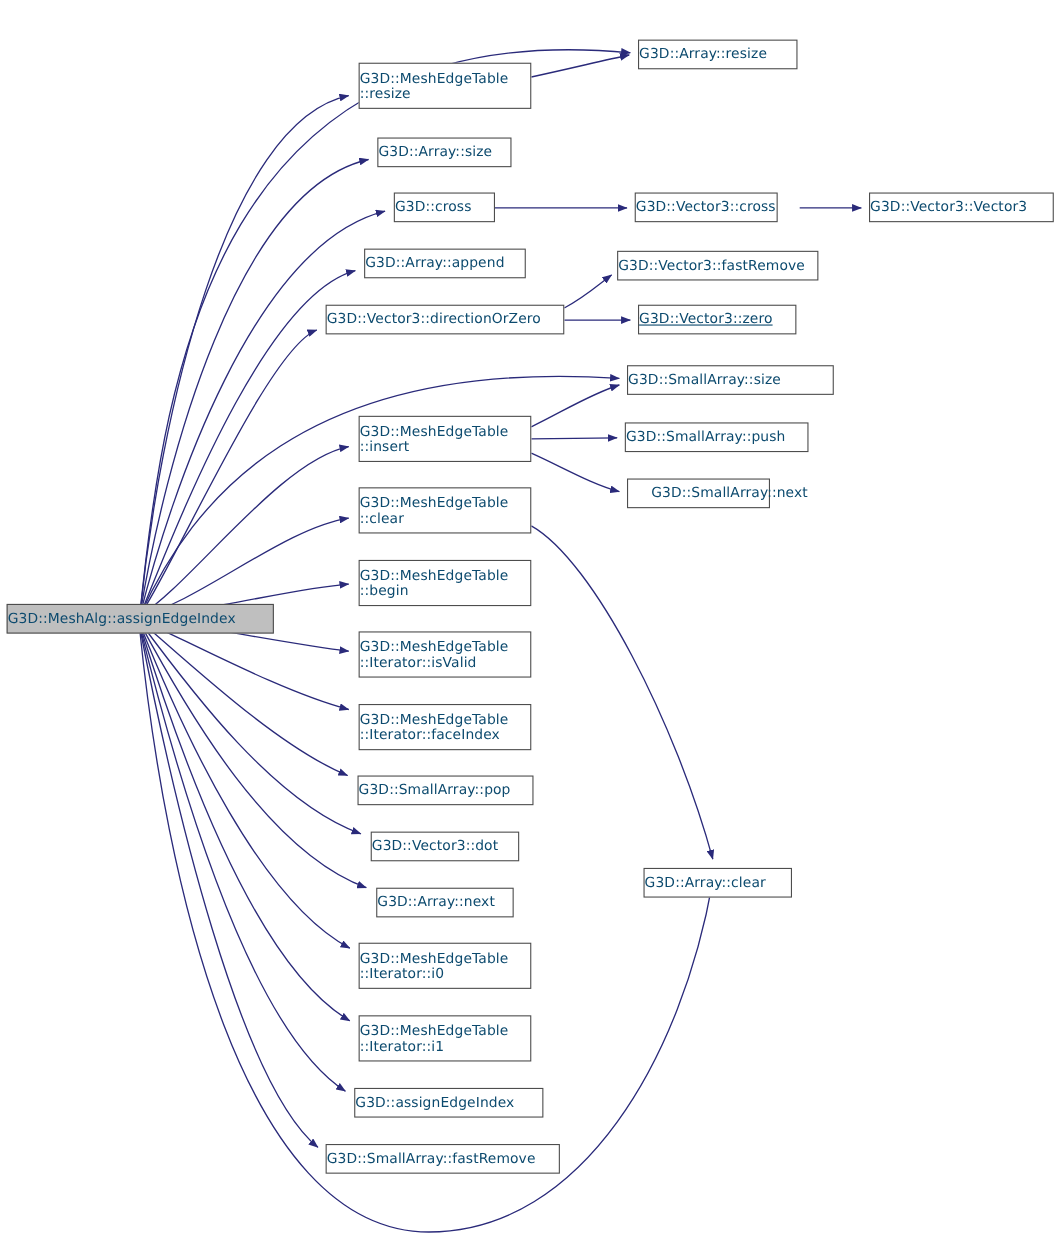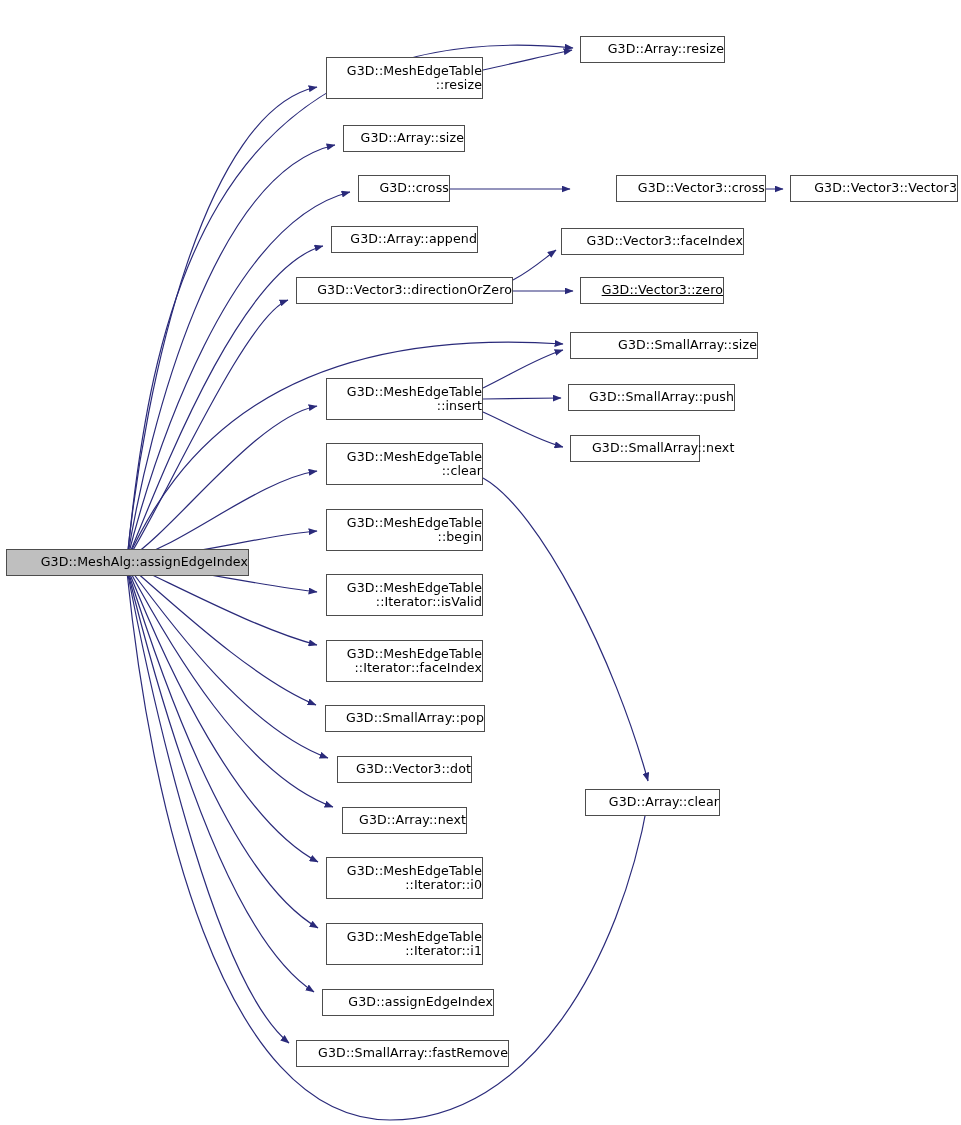--- a/index.html
+++ b/index.html
@@ -22,24 +22,24 @@
     left: 0;
     top: 0;
     width: 961px;
     height: 1125px;
   }
   .gnode {
     position: absolute;
     box-sizing: border-box;
     border: 1px solid #4d4d4d;
     background: #ffffff;
-    color: #000000;
+    color: #0c4a6e;
     font-size: 12.6px;
     line-height: 14.5px;
-    text-align: right;
+    text-align: left;
     display: flex;
     align-items: center;
     justify-content: center;
     white-space: pre-line;
     letter-spacing: 0.1px;
   }
   .gnode.root {
     background: #bfbfbf;
     border-color: #4d4d4d;
   }
@@ -91,24 +91,24 @@
         <path d="M483,478 C540,510 615,660 648,781" fill="none" stroke="#2a2a7a" stroke-width="1.2" marker-end="url(#arrowhead)"></path>
       </g>
   </svg>
   <div id="nodes">
       <div class="gnode root" style="left: 6px; top: 549px; width: 243px; height: 27px;"><span class="gnode-label">G3D::MeshAlg::assignEdgeIndex</span></div>
       <div class="gnode" style="left: 326px; top: 57px; width: 157px; height: 42px;"><span class="gnode-label">G3D::MeshEdgeTable
 ::resize</span></div>
       <div class="gnode" style="left: 580px; top: 36px; width: 145px; height: 27px;"><span class="gnode-label">G3D::Array::resize</span></div>
       <div class="gnode" style="left: 343px; top: 125px; width: 122px; height: 27px;"><span class="gnode-label">G3D::Array::size</span></div>
       <div class="gnode" style="left: 358px; top: 175px; width: 92px; height: 27px;"><span class="gnode-label">G3D::cross</span></div>
-      <div class="gnode" style="left: 577px; top: 175px; width: 150px; height: 27px; margin-left: 39px;"><span class="gnode-label">G3D::Vector3::cross</span></div>
+      <div class="gnode" style="left: 577px; top: 175px; width: 130px; height: 27px;"><span class="gnode-label">G3D::Vector3::cross</span></div>
       <div class="gnode" style="left: 790px; top: 175px; width: 168px; height: 27px;"><span class="gnode-label">G3D::Vector3::Vector3</span></div>
       <div class="gnode" style="left: 331px; top: 226px; width: 147px; height: 27px;"><span class="gnode-label">G3D::Array::append</span></div>
-      <div class="gnode" style="left: 561px; top: 228px; width: 183px; height: 27px;"><span class="gnode-label">G3D::Vector3::faceIndex</span></div>
+      <div class="gnode" style="left: 561px; top: 228px; width: 183px; height: 27px;"><span class="gnode-label">G3D::Vector3::fastRemove</span></div>
       <div class="gnode" style="left: 296px; top: 277px; width: 217px; height: 27px;"><span class="gnode-label">G3D::Vector3::directionOrZero</span></div>
       <div class="gnode" style="left: 580px; top: 277px; width: 144px; height: 27px; text-decoration: underline;"><span class="gnode-label">G3D::Vector3::zero</span></div>
       <div class="gnode" style="left: 570px; top: 332px; width: 188px; height: 27px;"><span class="gnode-label">G3D::SmallArray::size</span></div>
       <div class="gnode" style="left: 326px; top: 378px; width: 157px; height: 42px;"><span class="gnode-label">G3D::MeshEdgeTable
 ::insert</span></div>
       <div class="gnode" style="left: 568px; top: 384px; width: 167px; height: 27px;"><span class="gnode-label">G3D::SmallArray::push</span></div>
       <div class="gnode" style="left: 570px; top: 435px; width: 130px; height: 27px; padding-left: 21px;"><span class="gnode-label">G3D::SmallArray::next</span></div>
       <div class="gnode" style="left: 326px; top: 443px; width: 157px; height: 42px;"><span class="gnode-label">G3D::MeshEdgeTable
 ::clear</span></div>
       <div class="gnode" style="left: 326px; top: 509px; width: 157px; height: 42px;"><span class="gnode-label">G3D::MeshEdgeTable

